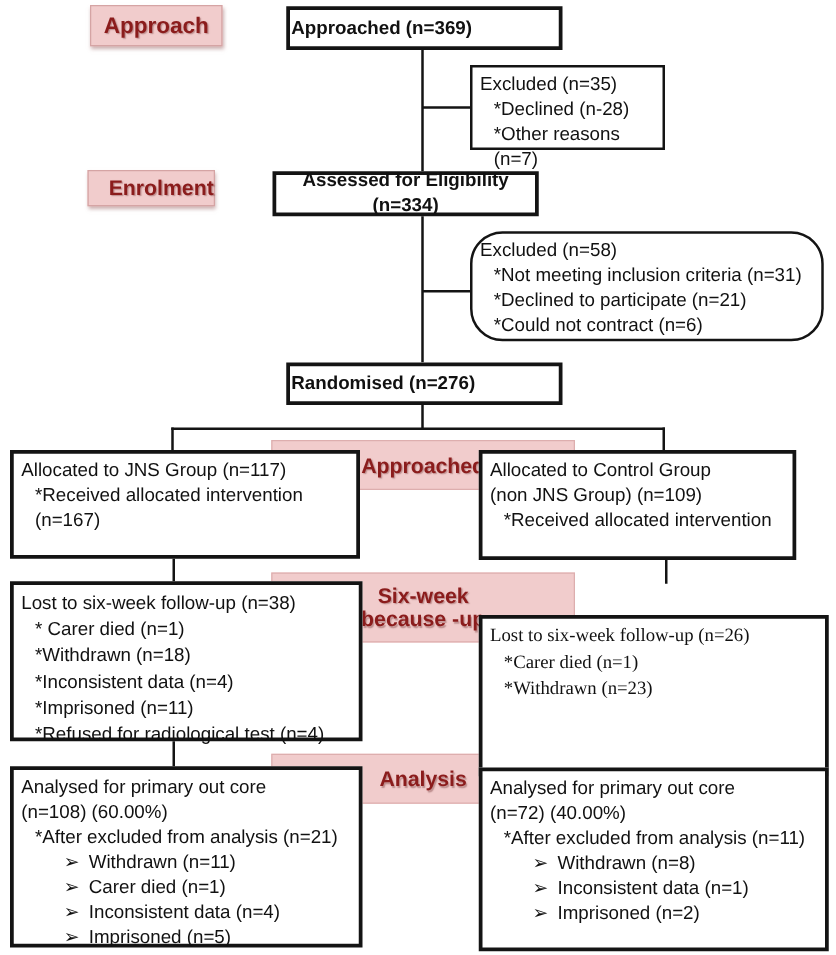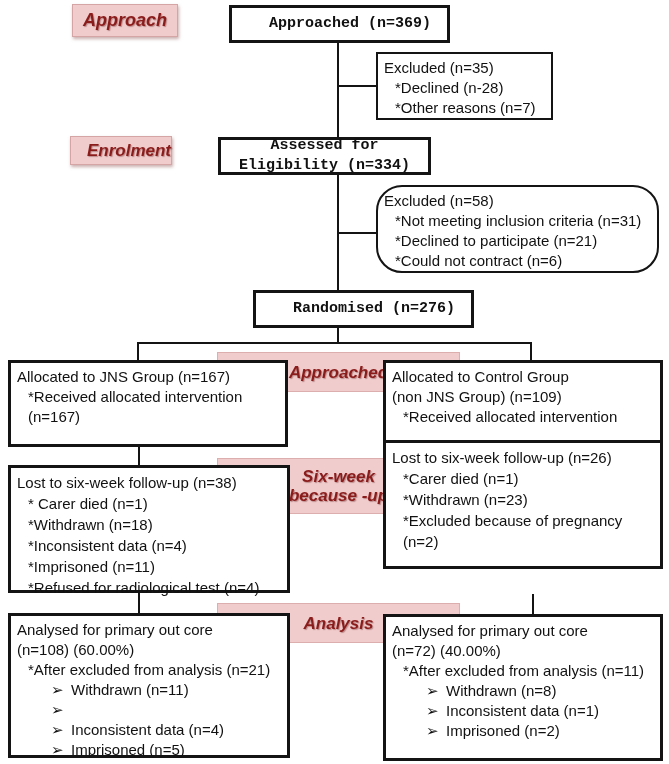--- a/index.html
+++ b/index.html
@@ -22,39 +22,37 @@
     z-index: 3;
     font-size: 15px;
     line-height: 20px;
     padding: 4px 6px;
   }
   .box.thick { border-width: 3px; }
   .box.main {
     border-width: 3px;
     display: flex;
     align-items: center;
-    justify-content: flex-end;
+    justify-content: flex-start;
     text-align: center;
     font-weight: bold;
-    padding: 16px;
-    font-family: Liberation Mono, monospace;
+    padding: 1px;
   }
   .line { white-space: pre-wrap; }
   .ind1 { padding-left: 11px; }
   .bullet { display: flex; padding-left: 34px; }
   .bullet .arrow { width: 20px; flex: 0 0 20px; }
 
   .stage {
     position: absolute;
     background: #f1cccc;
     border: 1px solid #d5a4a4;
     box-sizing: border-box;
     color: #8b1c1c;
     font-weight: bold;
-    font-style: italic;
     font-size: 17px;
     line-height: 19px;
     display: flex;
     flex-direction: column;
     align-items: center;
     justify-content: center;
     text-align: center;
     text-shadow: 1px 1px 1px rgba(90,20,20,0.35);
   }
   .stage.side { z-index: 4; box-shadow: 1px 2px 3px rgba(160,110,110,0.55); }
@@ -92,79 +90,79 @@
     <span>Approach</span>
   </div>
   <div class="stage side" style="left:70px; top:136px; width:102px; height:29px;align-items:flex-end;">
     <span>Enrolment</span>
   </div>
 
   <div class="box main" style="left:229px; top:5px; width:221px; height:35px;">
     <span>Approached (n=369)</span>
   </div>
 
-  <div class="box" style="left:376px; top:52px; width:177px; height:68px;">
+  <div class="box" style="left:376px; top:52px; width:156px; height:68px;">
     <div class="line">Excluded (n=35)</div>
     <div class="line ind1">*Declined (n-28)</div>
     <div class="line ind1">*Other reasons (n=7)</div>
   </div>
 
   <div class="box main" style="left:218px; top:137px; width:213px; height:36px;">
     <span>Assessed for Eligibility (n=334)</span>
   </div>
 
   <div class="box" style="left:376px; top:185px; width:283px; height:88px;border-radius:26px;">
     <div class="line">Excluded (n=58)</div>
     <div class="line ind1">*Not meeting inclusion criteria (n=31)</div>
     <div class="line ind1">*Declined to participate (n=21)</div>
     <div class="line ind1">*Could not contract (n=6)</div>
   </div>
 
-  <div class="box main" style="left:229px; top:290px; width:221px; height:34px;margin-left:24px;">
+  <div class="box main" style="left:229px; top:290px; width:221px; height:34px;">
     <span>Randomised (n=276)</span>
   </div>
 
   <div class="box thick" style="left:8px; top:360px; width:280px; height:87px;">
-    <div class="line">Allocated to JNS Group (n=167)</div>
+    <div class="line">Allocated to JNS Group (n=117)</div>
     <div class="line ind1">*Received allocated intervention</div>
     <div class="line ind1">(n=167)</div>
   </div>
 
-  <div class="box thick" style="left:383px; top:360px; width:280px; height:88px;">
+  <div class="box thick" style="left:383px; top:360px; width:254px; height:88px;">
     <div class="line">Allocated to Control Group</div>
     <div class="line">(non JNS Group) (n=109)</div>
     <div class="line ind1">*Received allocated intervention</div>
   </div>
 
   <div class="box thick" style="left:8px; top:465px; width:282px; height:128px; line-height:21px;">
     <div class="line">Lost to six-week follow-up (n=38)</div>
     <div class="line ind1">* Carer died (n=1)</div>
     <div class="line ind1">*Withdrawn (n=18)</div>
     <div class="line ind1">*Inconsistent data (n=4)</div>
     <div class="line ind1">*Imprisoned (n=11)</div>
     <div class="line ind1">*Refused for radiological test (n=4)</div>
   </div>
 
-  <div class="box thick" style="left:383px; top:440px; width:280px; height:129px; line-height:21px;">
+  <div class="box thick" style="left:383px; top:492px; width:280px; height:129px; line-height:21px;font-family:Liberation Serif, serif;">
     <div class="line">Lost to six-week follow-up (n=26)</div>
     <div class="line ind1">*Carer died (n=1)</div>
     <div class="line ind1">*Withdrawn (n=23)</div>
-    <div class="line ind1">*Excluded because of pregnancy (n=2)</div>
   </div>
 
   <div class="box thick" style="left:8px; top:613px; width:282px; height:145px;">
     <div class="line">Analysed for primary out core</div>
     <div class="line">(n=108) (60.00%)</div>
     <div class="line ind1">*After excluded from analysis (n=21)</div>
     <div class="line bullet">
       <span class="arrow">➢</span>
       <span>Withdrawn (n=11)</span>
     </div>
     <div class="line bullet">
       <span class="arrow">➢</span>
+      <span>Carer died (n=1)</span>
     </div>
     <div class="line bullet">
       <span class="arrow">➢</span>
       <span>Inconsistent data (n=4)</span>
     </div>
     <div class="line bullet">
       <span class="arrow">➢</span>
       <span>Imprisoned (n=5)</span>
     </div>
   </div>

